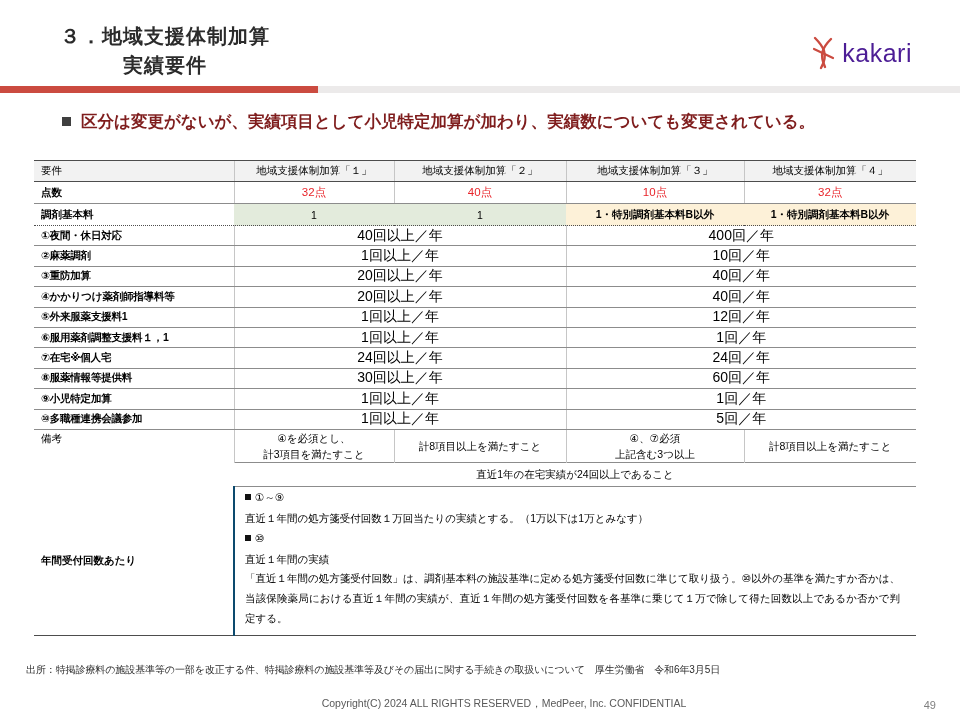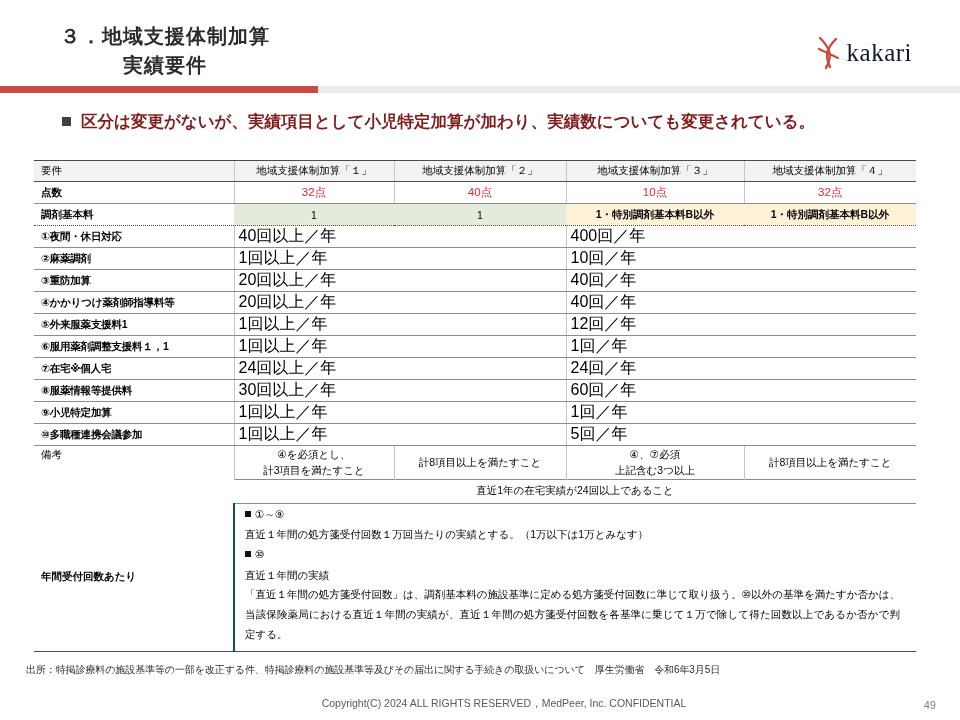--- a/index.html
+++ b/index.html
@@ -40,23 +40,23 @@
     align-items: center;
     gap: 3px;
   }
   .brand-mark {
     width: 30px;
     height: 34px;
     position: relative;
   }
   .brand-name {
     font-size: 25px;
-    color: #0f172a;
+    color: #4c1d95;
     letter-spacing: 0.5px;
-    font-family: Liberation Serif, serif;
+    font-family: Liberation Sans, sans-serif;
   }
   .rule-wrap {
     position: absolute;
     left: 0;
     top: 86px;
     width: 960px;
     height: 7px;
   }
   .rule-gray {
     position: absolute;
@@ -163,22 +163,22 @@
     text-align: left;
     font-weight: bold;
     padding-left: 7px;
     background: #ffffff;
   }
   .base-row td.green  { background: #e3ebdc; }
   .base-row td.cream  { background: #fdf1d8; font-weight: bold; }
 
   .data-row td {
     height: 19.4px;
-    text-align: left;
-    font-size: 16px;
+    text-align: center;
+    font-size: 14px;
     border-bottom: 1.2px solid #8c8c8c;
   }
   .data-row td.first {
     text-align: left;
     font-weight: bold;
     font-size: 10.5px;
     padding-left: 7px;
     letter-spacing: -0.2px;
   }
   .data-row td.merged { border-left: 1px solid #c6c6c6; }

